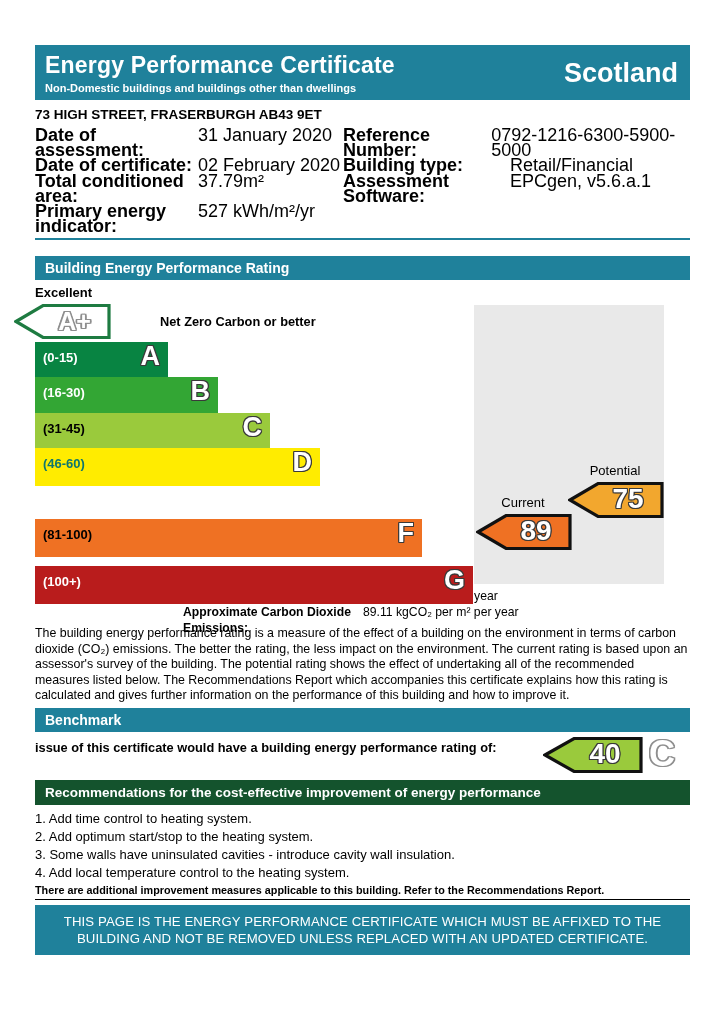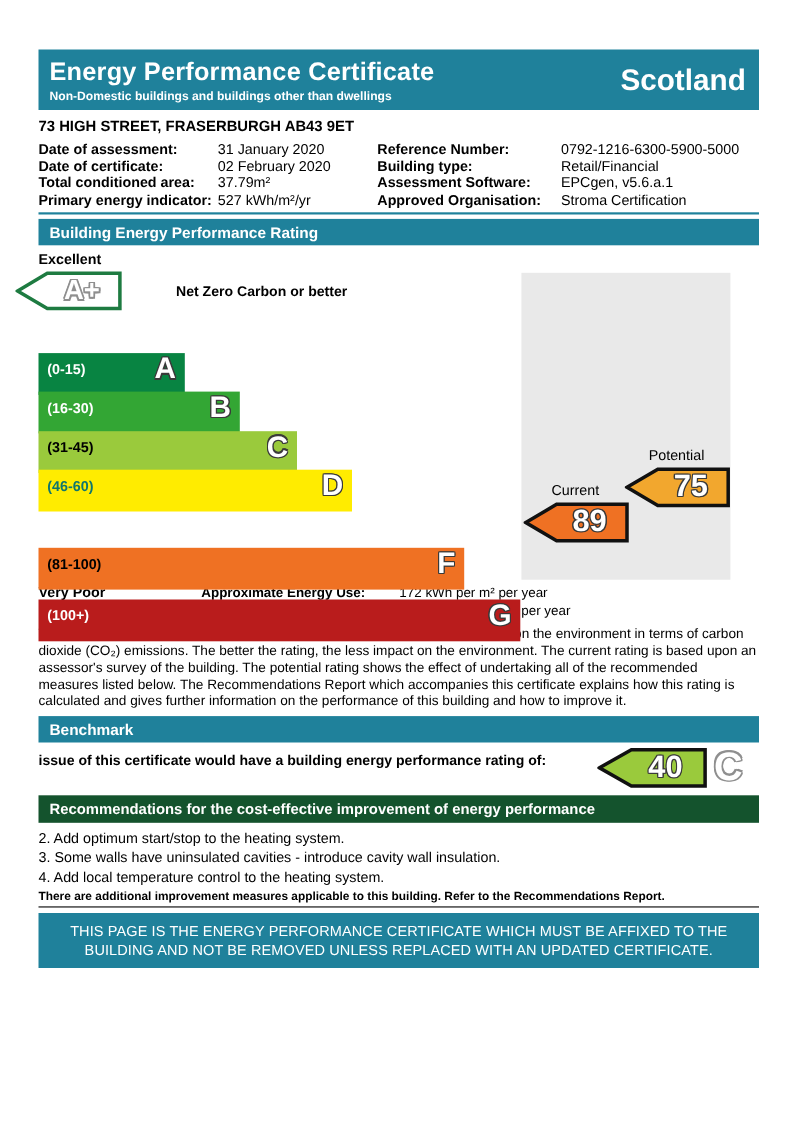--- a/index.html
+++ b/index.html
@@ -10,41 +10,41 @@
   
   .header-box { display: flex; justify-content: space-between; height: 55px; }
   .header-left { padding: 7px 0 0 10px; color: #fff; }
   .title { font-size: 23px; font-weight: bold; letter-spacing: 0.2px; }
   .subtitle { font-size: 11px; font-weight: bold; margin-top: 3px; }
   .region { color: #fff; font-size: 27px; font-weight: bold; padding: 13px 12px 0 0; }
 
   .address { margin-top: 7px; font-size: 13.5px; font-weight: bold; height: 16px; }
 
   
-  .details { display: flex; margin-top: 5px; font-size: 13px; line-height: 15.2px; }
+  .details { display: flex; margin-top: 5px; font-size: 18px; line-height: 15.2px; }
   .dcol-left { width: 308px; }
   .dcol-right { width: 347px; }
   .drow { display: flex; }
   .dlabel { font-weight: bold; }
   .dcol-left .dlabel { width: 163px; }
   .dcol-right .dlabel { width: 167px; }
 
   .rule-teal { height: 2px; margin-top: 4px; }
-  .section-bar { height: 24px; line-height: 24px; padding-left: 10px; color: #fff; font-weight: bold; font-size: 14px; margin-top: 4px; }
+  .section-bar { height: 24px; line-height: 24px; padding-left: 10px; color: #fff; font-weight: bold; font-size: 14px; margin-top: 16px; }
   .excellent { margin-top: 5px; height: 15px; font-size: 13px; font-weight: bold; }
   .very-poor-row { display: flex; margin-top: 2px; height: 32px; padding-top: 2px; }
 
   
   .chart { position: relative; height: 281px; margin-top: 3px; }
   .graybox { position: absolute; left: 439px; top: 2px; width: 190px; height: 279px; background: #E9E9E9; }
   .aplus-row { position: absolute; left: -21px; top: 0; height: 37px; display: flex; align-items: center; }
   .aplus-wrap { position: relative; width: 97px; height: 37px; }
   .aplus-text { position: absolute; left: 26px; right: 2px; top: 0; text-align: center; font-size: 25px; font-weight: bold; line-height: 36px; }
   .aplus-label { margin-left: 14px; font-size: 12.8px; font-weight: bold; padding-left: 35px; }
-  .band { position: absolute; left: 0; height: 38px; line-height: 30px; margin-top: 36px; }
+  .band { position: absolute; left: 0; height: 38px; line-height: 30px; }
   .band-range { padding-left: 8px; font-weight: bold; font-size: 13px; }
   .band-letter { position: absolute; right: 8px; top: 0; font-size: 27px; font-weight: bold; line-height: 29px; color: #fff; }
   .outline-dark { color: #fff; text-shadow: -1px -1px 0 #3a3a3a, 1px -1px 0 #3a3a3a, -1px 1px 0 #3a3a3a, 1px 1px 0 #3a3a3a, -1px 0 0 #3a3a3a, 1px 0 0 #3a3a3a, 0 -1px 0 #3a3a3a, 0 1px 0 #3a3a3a; }
   .outline-gray { color: #fff; text-shadow: -1.4px -1.4px 0 #8f8f8f, 1.4px -1.4px 0 #8f8f8f, -1.4px 1.4px 0 #8f8f8f, 1.4px 1.4px 0 #8f8f8f, -1.4px 0 0 #8f8f8f, 1.4px 0 0 #8f8f8f, 0 -1.4px 0 #8f8f8f, 0 1.4px 0 #8f8f8f; }
   .pointer-label { position: absolute; font-size: 13px; }
   .pot-label { left: 535px; top: 160px; width: 90px; text-align: center; }
   .cur-label { left: 443px; top: 192px; width: 90px; text-align: center; }
   .arrow { position: absolute; width: 96px; height: 38px; }
   .pot-arrow { left: 533px; top: 178px; }
   .cur-arrow { left: 441px; top: 210px; }
@@ -116,24 +116,20 @@
             <span class="dvalue">0792-1216-6300-5900-5000</span>
           </div>
         <div class="drow">
             <span class="dlabel">Building type:</span>
             <span class="dvalue">Retail/Financial</span>
           </div>
         <div class="drow">
             <span class="dlabel">Assessment Software:</span>
             <span class="dvalue">EPCgen, v5.6.a.1</span>
           </div>
-        <div class="drow">
-            <span class="dlabel">Approved Organisation:</span>
-            <span class="dvalue">Stroma Certification</span>
-          </div>
       </div>
     </div>
 
     <div class="rule-teal teal-bg" style="background-color: rgb(31, 129, 155);"></div>
 
     <div class="section-bar teal-bg" style="background-color: rgb(31, 129, 155);">Building Energy Performance Rating</div>
     <div class="excellent">Excellent</div>
 
     <div class="chart">
       <div class="graybox"></div>
@@ -197,20 +193,21 @@
         <svg width="100" height="38" viewBox="0 0 100 38">
           <polygon points="2,19 31,2.5 98,2.5 98,35.5 31,35.5" stroke="#111111" stroke-width="3.2" fill="#9ACA3C"></polygon>
         </svg>
         <span class="arrow-num outline-dark">40</span>
       </div>
       <span class="bench-letter outline-gray">C</span>
     </div>
 
     <div class="section-bar teal-bg rec-bar" style="background-color: #14532d;">Recommendations for the cost-effective improvement of energy performance</div>
     <div class="rec-list">
+      <div class="rec-item">1. Add time control to heating system.</div>
       <div class="rec-item">2. Add optimum start/stop to the heating system.</div>
       <div class="rec-item">3. Some walls have uninsulated cavities - introduce cavity wall insulation.</div>
       <div class="rec-item">4. Add local temperature control to the heating system.</div>
     </div>
     <div class="rec-note">There are additional improvement measures applicable to this building. Refer to the Recommendations Report.</div>
 
     <div class="rule-black"></div>
 
     <div class="footer teal-bg" style="background-color: rgb(31, 129, 155);">THIS PAGE IS THE ENERGY PERFORMANCE CERTIFICATE WHICH MUST BE AFFIXED TO THE BUILDING AND NOT BE REMOVED UNLESS REPLACED WITH AN UPDATED CERTIFICATE.</div>
 

